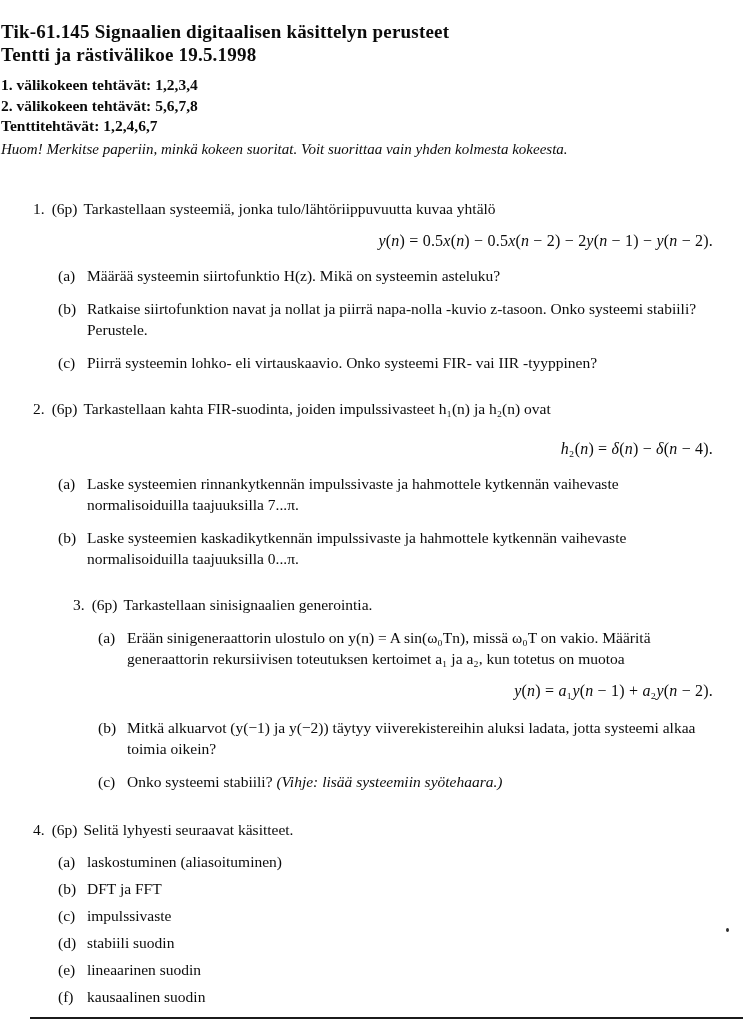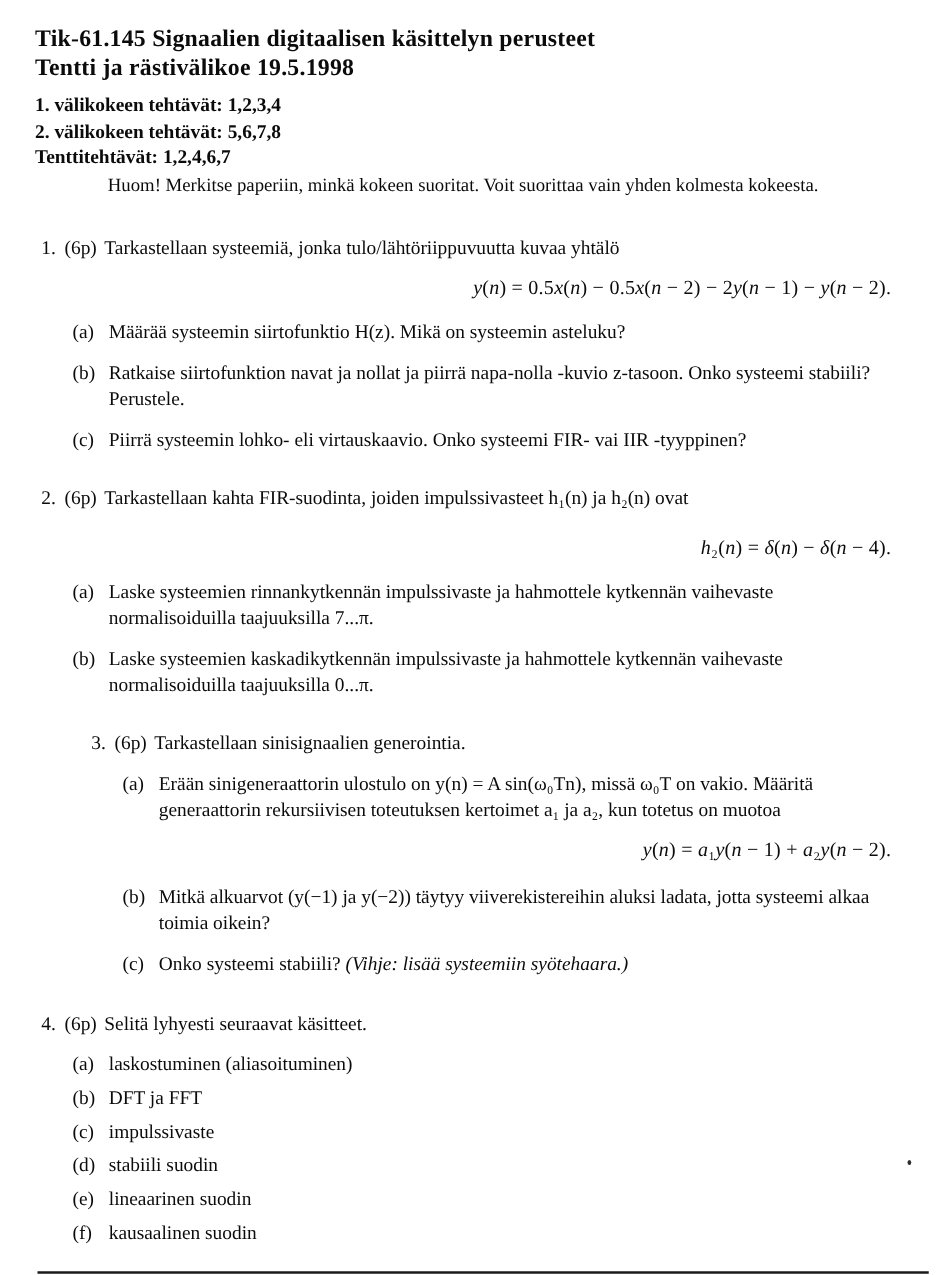--- a/index.html
+++ b/index.html
@@ -6,48 +6,48 @@
   .page {
     position: relative;
     width: 749px;
     height: 1020px;
     margin: 0 auto;
     background: #ffffff;
     color: #0b0b0b;
     font-family: "Liberation Serif", "DejaVu Serif", serif;
     overflow: hidden;
   }
-  .header { padding: 20px 36px 0 28px; }
+  .header { padding: 20px 36px 0 1px; }
   .title-line {
     font-size: 19px;
     font-weight: bold;
     line-height: 23px;
     letter-spacing: 0.2px;
   }
   .exam-info { margin-top: 9px; }
   .info-line {
     font-size: 15.5px;
     font-weight: bold;
     line-height: 20.5px;
   }
   .note-line {
     font-size: 15px;
+    font-style: italic;
     line-height: 20px;
     margin-top: 2px;
-    text-align: center;
   }
   .problems {
     margin: 0 36px 0 33px;
     font-size: 15.5px;
     line-height: 21px;
   }
   .problem-head { }
   .p-num   { margin-right: 7px; }
   .p-points{ margin-right: 6px; }
-  .m-p1 { margin-top: 29px; }
+  .m-p1 { margin-top: 39px; }
   .m-p2 { margin-top: 25px; }
   .m-p3 { margin-top: 25px; margin-left: 40px; }
   .m-p4 { margin-top: 27px; }
   .formula {
     text-align: right;
     font-size: 16px;
     line-height: 24px;
     margin-top: 10px;
     margin-bottom: 2px;
     letter-spacing: 0.2px;

